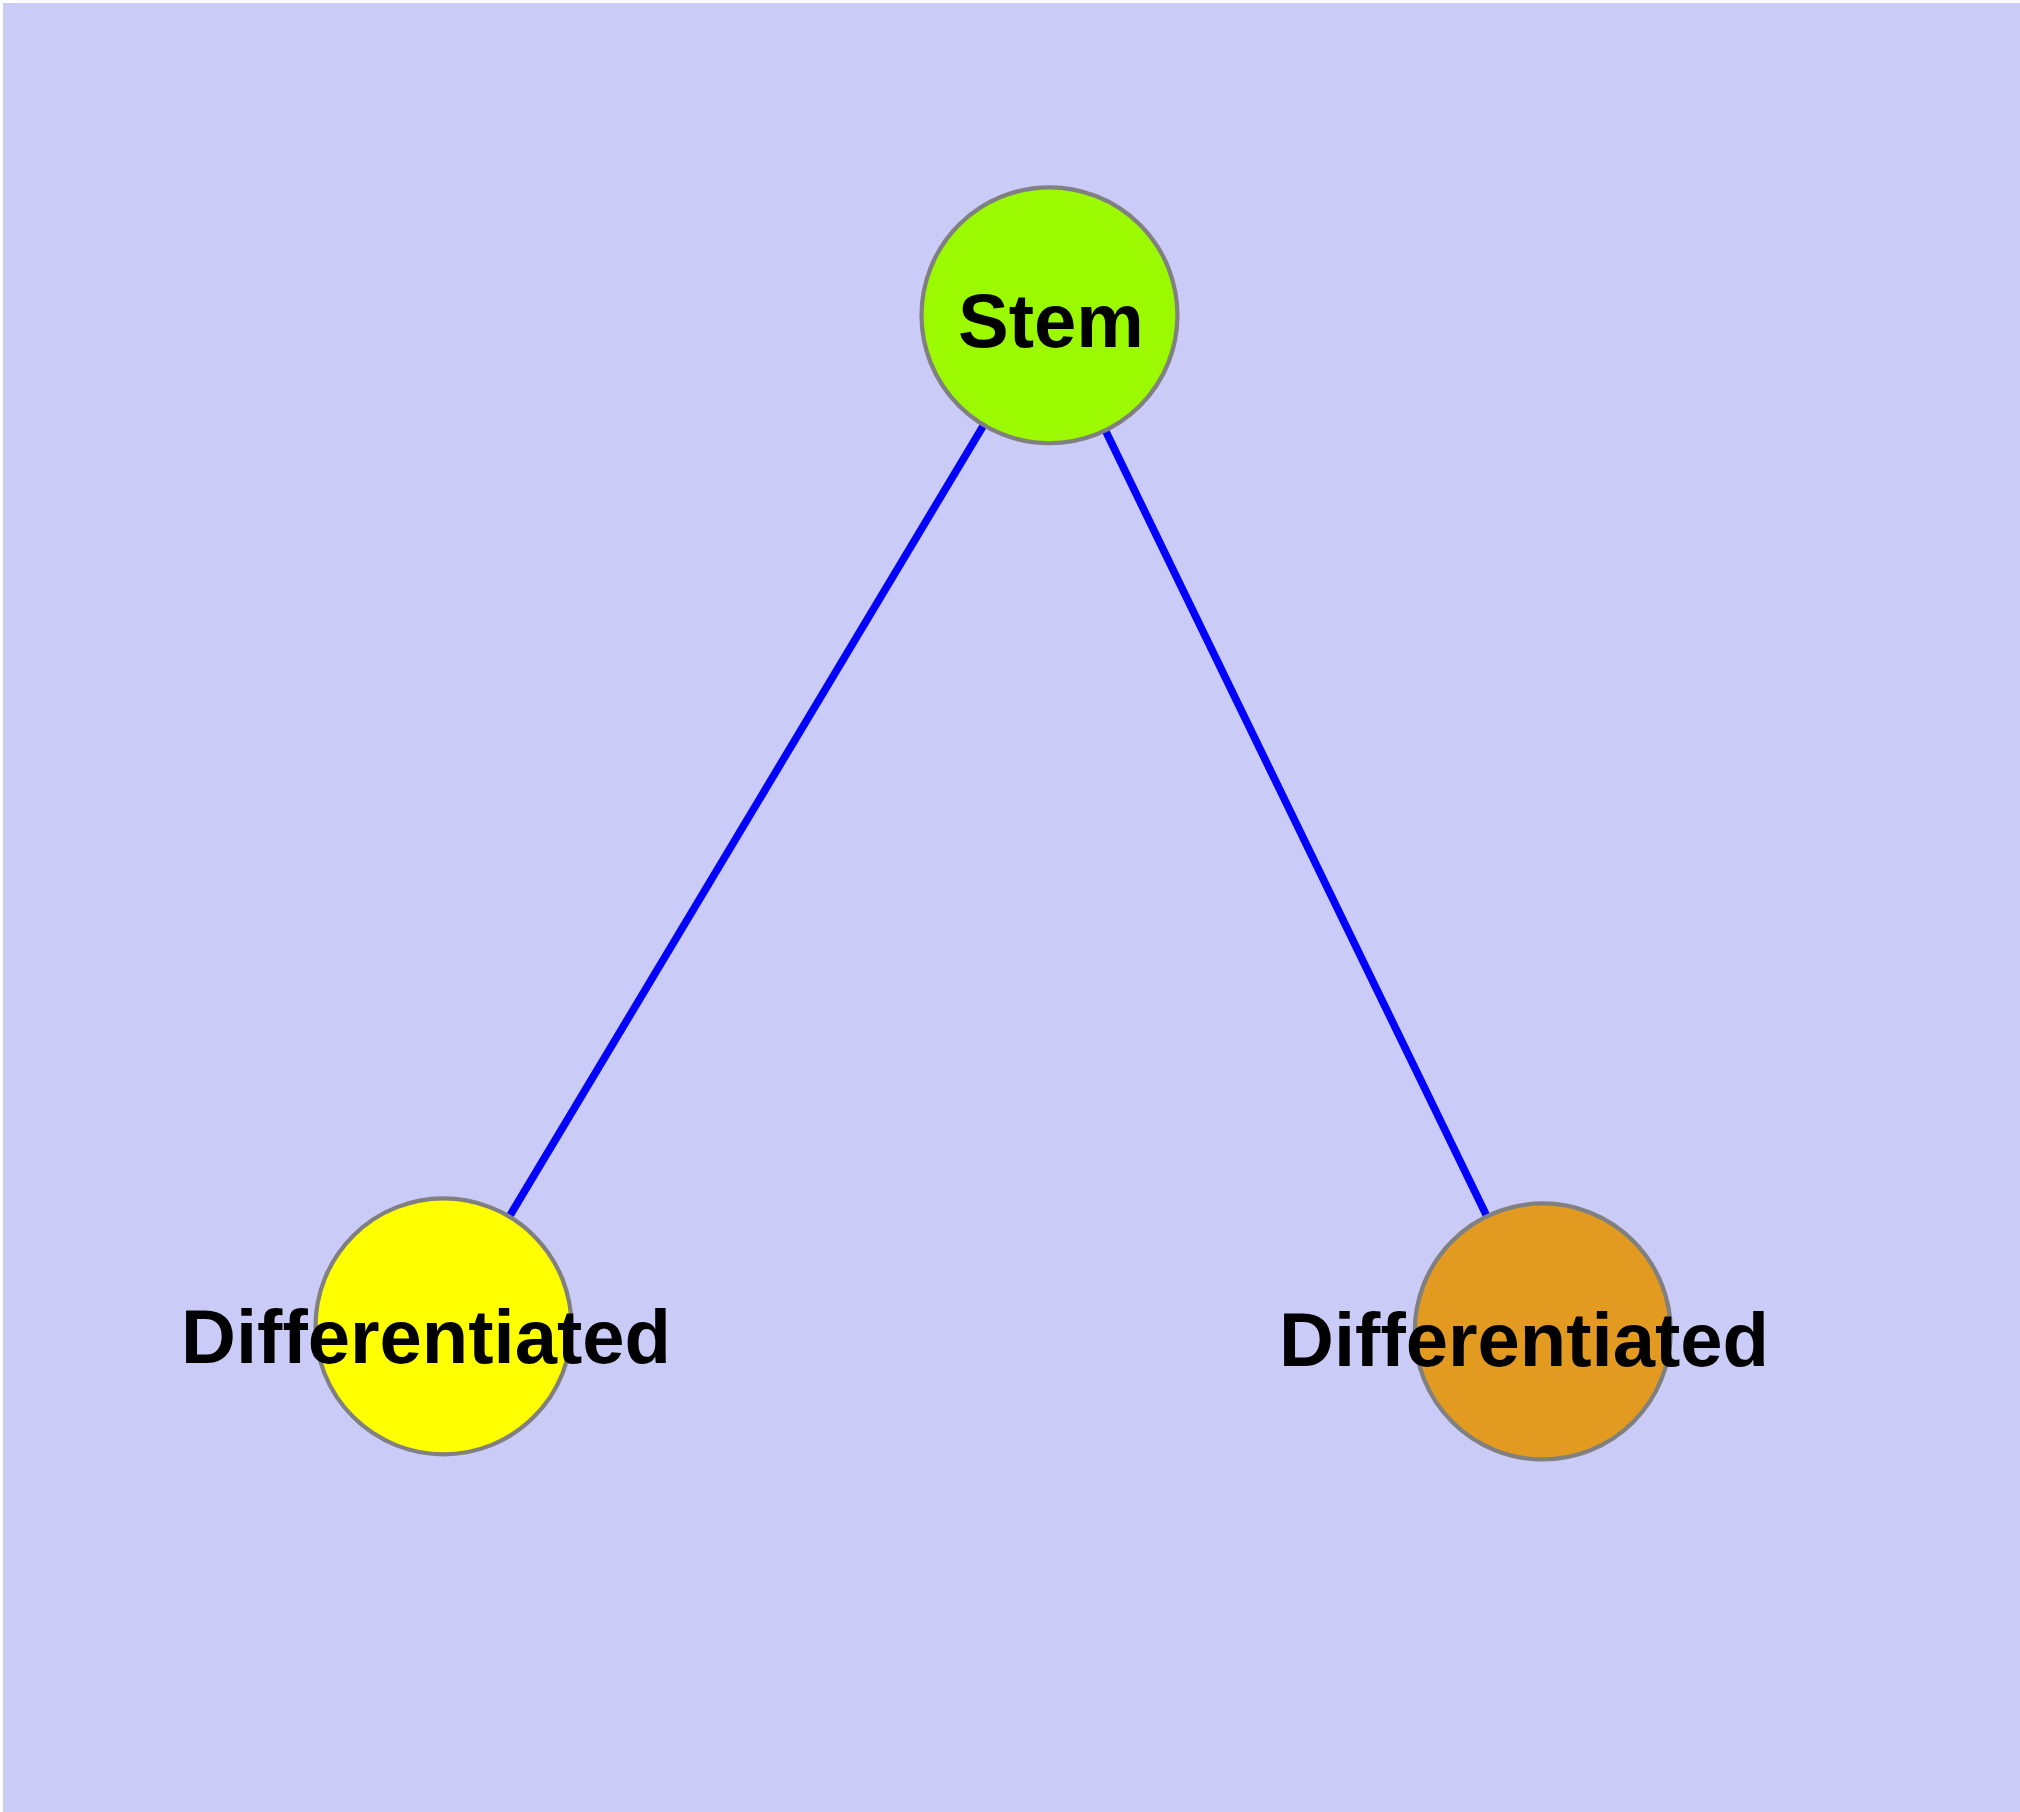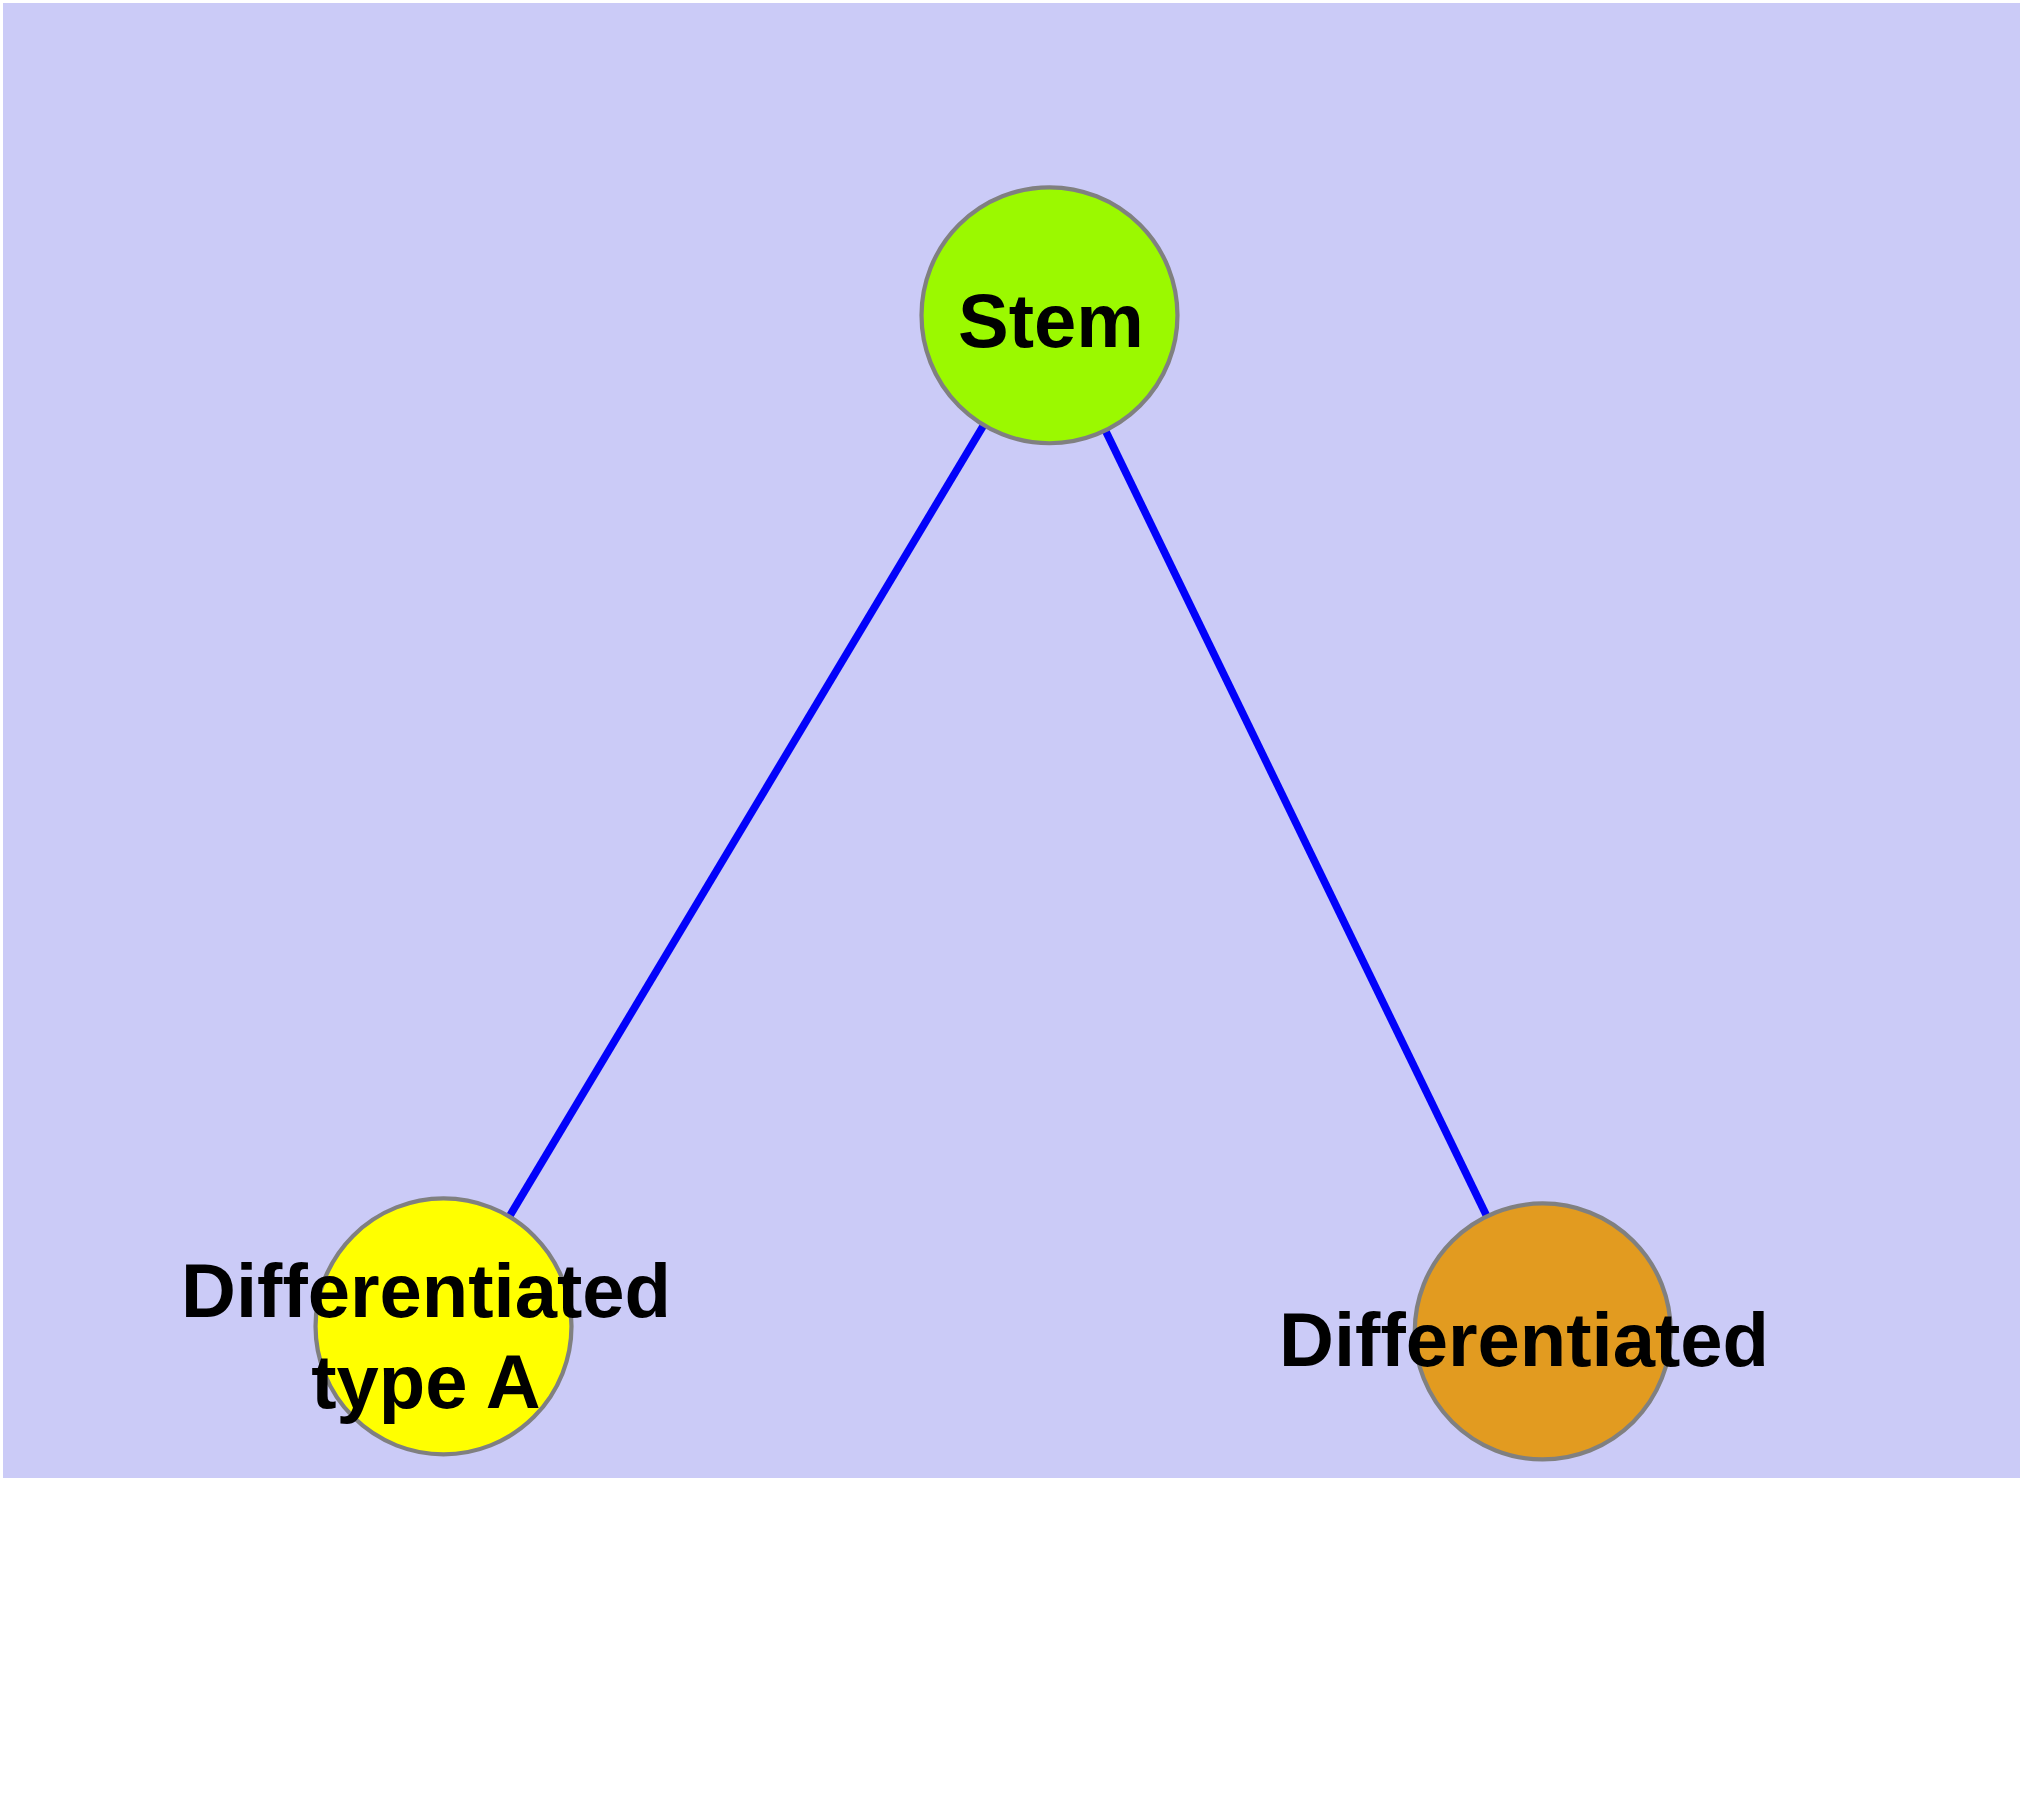--- a/index.html
+++ b/index.html
@@ -41,35 +41,34 @@
     line-height: 91px;
     white-space: nowrap;
   }
   .node-label .label-line {
     display: block;
   }
 </style>
 </head>
 <body>
 
-<div class="stage" style="background: rgb(203, 203, 247); width: 2021px; height: 1478px;">
+<div class="stage" style="background: rgb(203, 203, 247); width: 2021px; height: 1812px;">
   <svg class="graph" id="graph-svg" viewBox="0 0 2384 2138" xmlns="http://www.w3.org/2000/svg">
       <line x1="1238" y1="372" x2="523" y2="1565" stroke="#0202FA" stroke-width="9"></line>
       <line x1="1238" y1="372" x2="1820" y2="1571" stroke="#0202FA" stroke-width="9"></line>
       <circle cx="1238" cy="372" r="151" fill="#9BF900" stroke="#808080" stroke-width="5"></circle>
       <circle cx="523" cy="1565" r="151" fill="#FFFF00" stroke="#808080" stroke-width="5"></circle>
       <circle cx="1820" cy="1571" r="151" fill="#E29B20" stroke="#808080" stroke-width="5"></circle>
     </svg>
   <div id="labels-layer">
       <div class="node-label" style="left: 1051px; top: 320px; color: rgb(0, 0, 0); font-size: 76px; line-height: 91px;">
         <span class="label-line">Stem</span>
       </div>
       <div class="node-label" style="left: 426px; top: 1336px; color: rgb(0, 0, 0); font-size: 76px; line-height: 91px;">
         <span class="label-line">Differentiated</span>
-        <span class="label-line">type A</span>
       </div>
       <div class="node-label" style="left: 1524px; top: 1339px; color: rgb(0, 0, 0); font-size: 76px; line-height: 91px;">
         <span class="label-line">Differentiated</span>
       </div>
     </div>
   <div class="margin-strip margin-top" style="background: rgb(255, 255, 255);"></div>
   <div class="margin-strip margin-left" style="background: rgb(255, 255, 255);"></div>
 </div>
 
 

